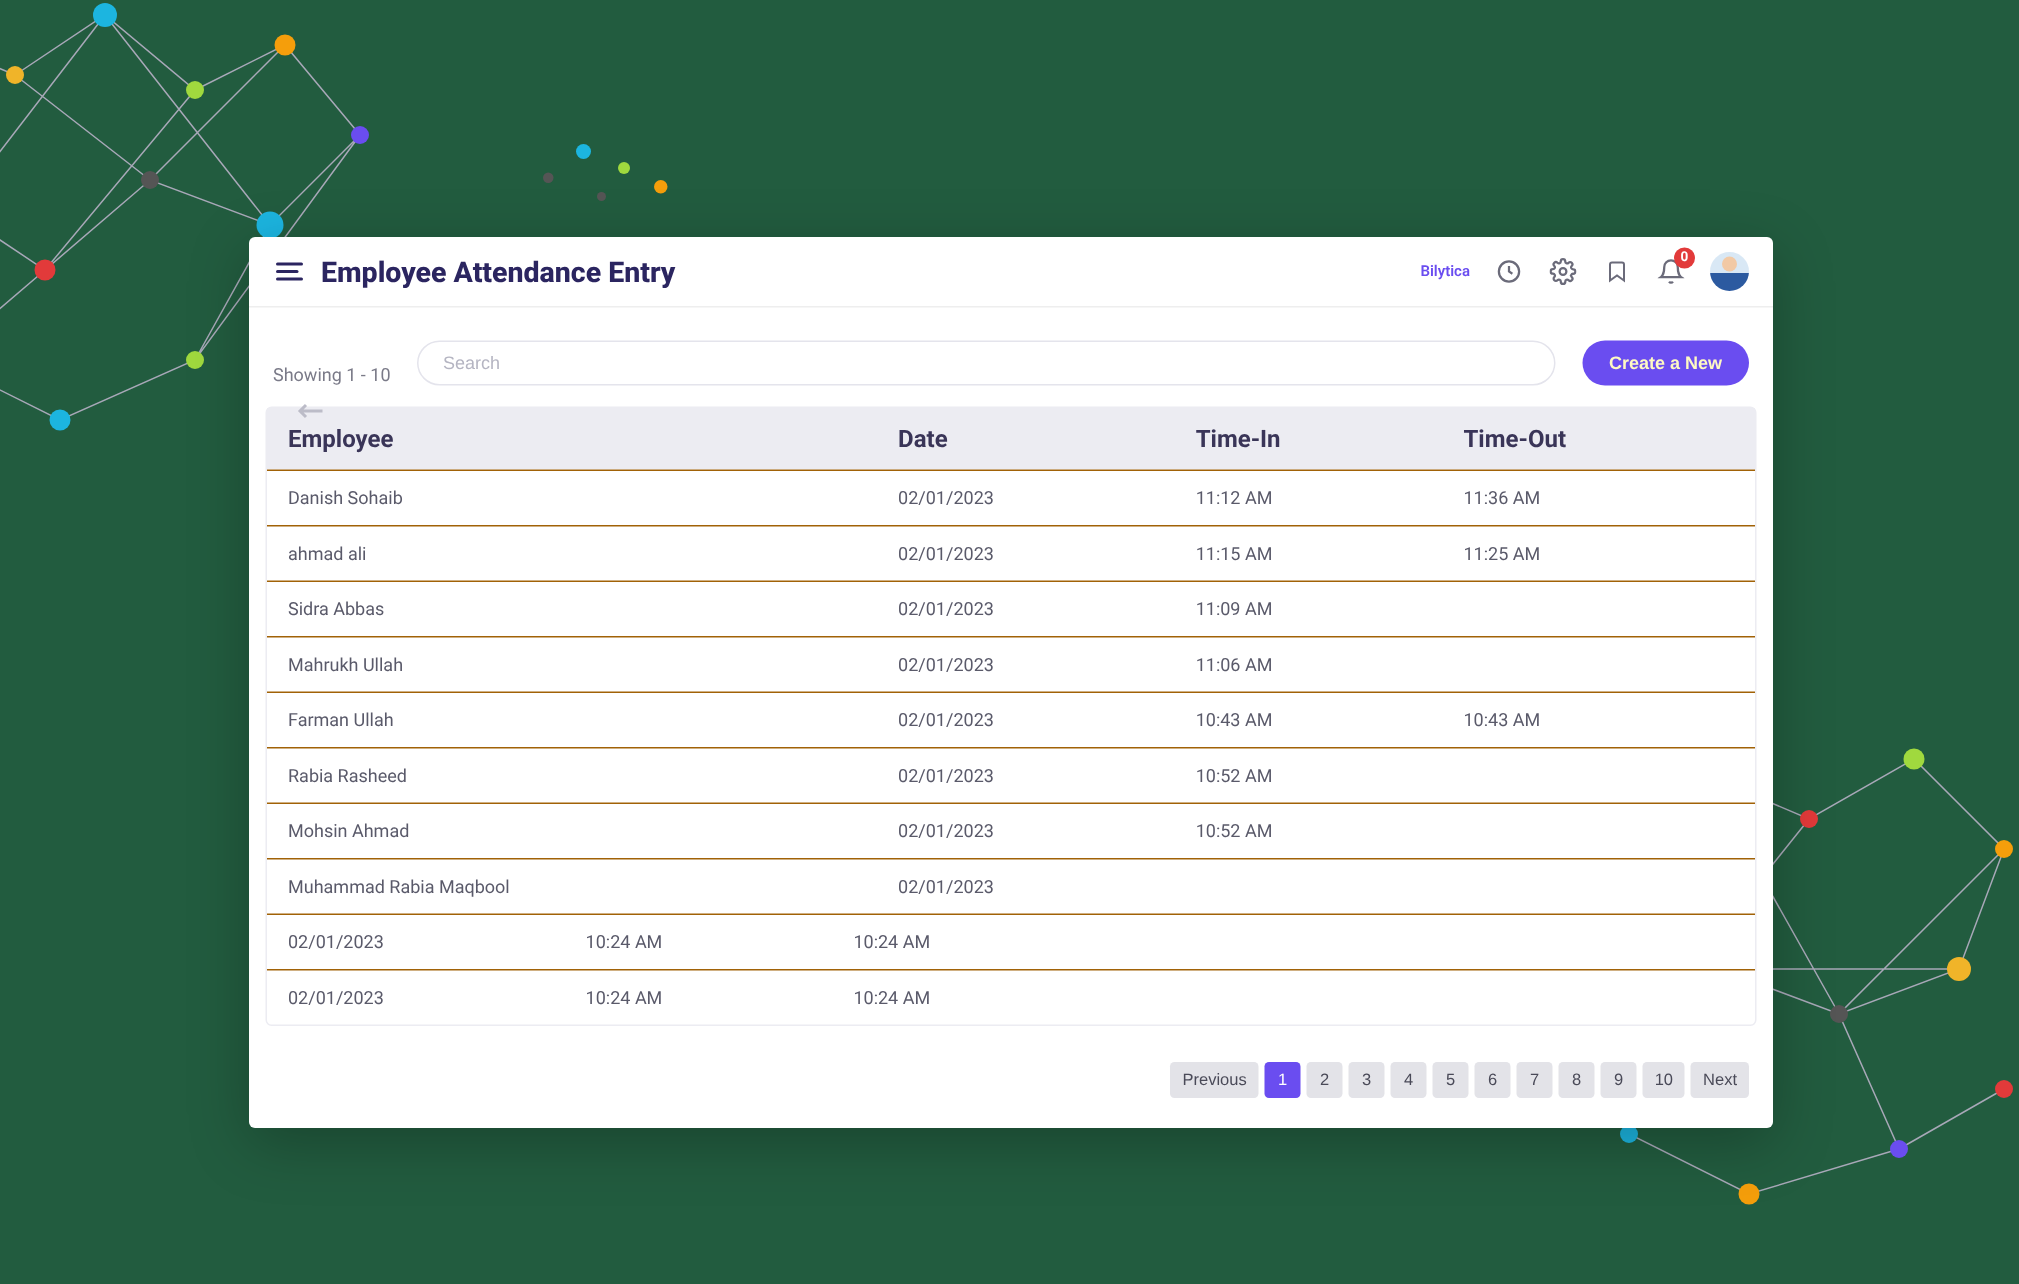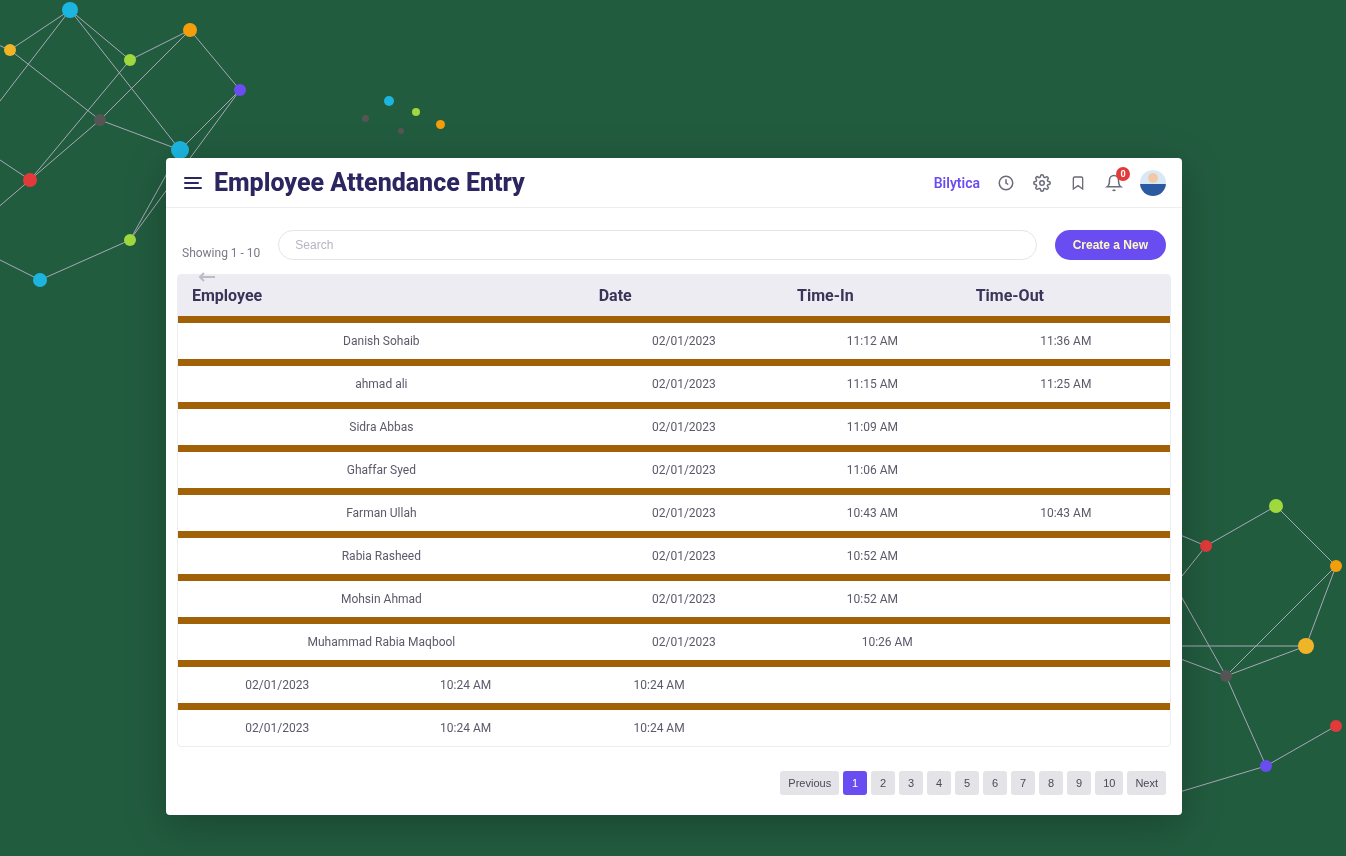--- a/index.html
+++ b/index.html
@@ -33,32 +33,32 @@
   border-bottom: 1px solid #eee;
 }
 .menu-btn {
   width: 22px; height: 22px;
   display: flex; align-items: center; justify-content: center;
   margin-right: 10px;
   cursor: pointer;
   color: #2b2560;
 }
 .page-title {
-  font-size: 25px;
+  font-size: 19px;
   font-weight: 800;
   color: #2b2560;
 }
 .header-right {
   margin-left: auto;
   display: flex;
   align-items: center;
   gap: 16px;
 }
 .brand-link {
-  font-size: 14px;
+  font-size: 10px;
   font-weight: 600;
   color: #6a4df0;
   cursor: pointer;
 }
 .hdr-icon {
   width: 20px; height: 20px;
   color: #6b6b7a;
   display: flex; align-items: center; justify-content: center;
   cursor: pointer;
   position: relative;
@@ -148,22 +148,21 @@
   font-weight: 700;
   color: #3a3558;
   padding: 11px 14px;
 }
 .col-emp { width: 41%; }
 .col-date { width: 20%; }
 .col-in { width: 18%; }
 .col-out { width: 21%; }
 .tbody .row {
   display: flex;
-  border-top: 7px solid #a16207;
-  text-align: center;
+  border-top: 1px solid #a16207;
 }
 .tbody .row > div {
   font-size: 12px;
   color: #5a5a6a;
   padding: 11px 14px;
 }
 .pagination {
   display: flex;
   gap: 4px;
   justify-content: flex-end;
@@ -313,21 +312,21 @@
           <div class="col-in">11:15 AM</div>
           <div class="col-out">11:25 AM</div>
         </div>
         <div class="row">
           <div class="col-emp">Sidra Abbas</div>
           <div class="col-date">02/01/2023</div>
           <div class="col-in">11:09 AM</div>
           <div class="col-out"></div>
         </div>
         <div class="row">
-          <div class="col-emp">Ghaffar Syed</div>
+          <div class="col-emp">Mahrukh Ullah</div>
           <div class="col-date">02/01/2023</div>
           <div class="col-in">11:06 AM</div>
           <div class="col-out"></div>
         </div>
         <div class="row">
           <div class="col-emp">Farman Ullah</div>
           <div class="col-date">02/01/2023</div>
           <div class="col-in">10:43 AM</div>
           <div class="col-out">10:43 AM</div>
         </div>
@@ -339,21 +338,20 @@
         </div>
         <div class="row">
           <div class="col-emp">Mohsin Ahmad</div>
           <div class="col-date">02/01/2023</div>
           <div class="col-in">10:52 AM</div>
           <div class="col-out"></div>
         </div>
         <div class="row">
           <div class="col-emp">Muhammad Rabia Maqbool</div>
           <div class="col-date">02/01/2023</div>
-          <div class="col-out">10:26 AM</div>
         </div>
         <div class="row">
           <div class="col-date">02/01/2023</div>
           <div class="col-in">10:24 AM</div>
           <div class="col-out">10:24 AM</div>
         </div>
         <div class="row">
           <div class="col-date">02/01/2023</div>
           <div class="col-in">10:24 AM</div>
           <div class="col-out">10:24 AM</div>

